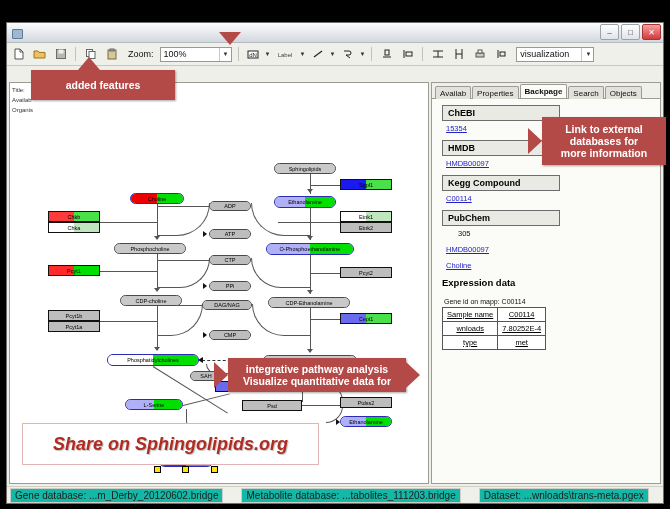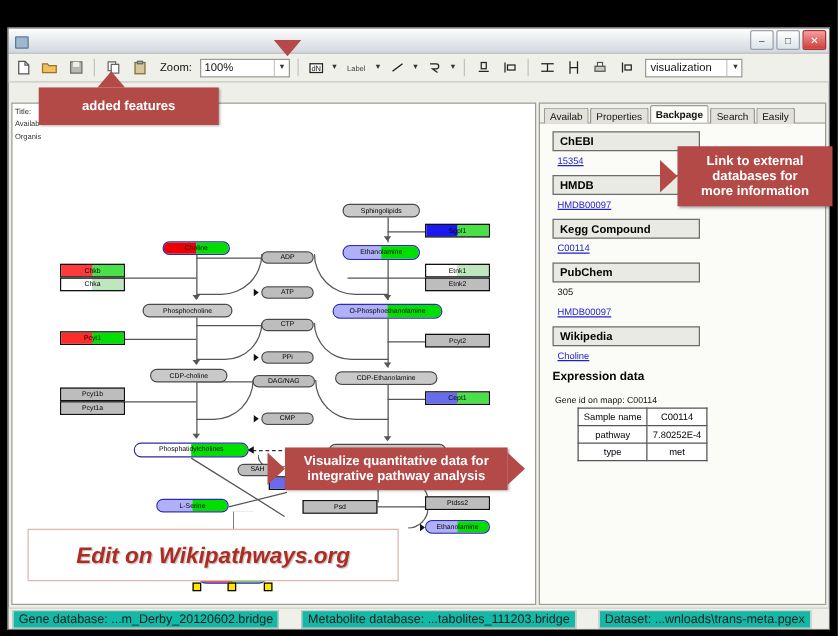--- a/index.html
+++ b/index.html
@@ -78,24 +78,24 @@
   
   .tabs{display:flex;align-items:flex-end;height:15px;padding-left:3px;gap:1px;
         background:#f0f0ea;border-bottom:1px solid #9c9c94;}
   .tab{font-size:8px;padding:2px 4px 1px;border:1px solid #9c9c94;border-bottom:none;
        background:#e2e2da;color:#111;border-radius:2px 2px 0 0;position:relative;top:1px;}
   .tab.active{background:#fbfbf7;font-weight:bold;top:0;padding-bottom:2px;}
   .backpage{flex:1;background:#fbfbf7;padding:6px 8px 4px 10px;overflow:hidden;position:relative;}
   .dbhead{width:118px;border:1px solid #6d6d6d;background:#eaeae4;font-size:9px;font-weight:bold;
           color:#000;padding:2px 5px;box-sizing:border-box;margin-bottom:3px;}
   .dblink{font-size:7.5px;color:#2222cc;text-decoration:underline;margin:0 0 7px 4px;display:block;}
-  .dbtext{font-size:7.5px;color:#111;margin:0 0 7px 4px;display:block;}
+  .dbtext{font-size:7.5px;color:#111;margin:0 0 7px 16px;display:block;}
   .exphead{font-size:9.5px;font-weight:bold;color:#000;margin:2px 0 10px 0;}
   .geneid{font-size:7px;color:#111;margin:0 0 2px 2px;}
-  .exptable{border-collapse:collapse;margin-left:20px;}
+  .exptable{border-collapse:collapse;margin-left:0;text-decoration:underline;}
   .exptable td{border:1px solid #555;font-size:7.5px;text-align:center;padding:2px 4px;
                background:#fff;color:#000;white-space:nowrap;}
 
   
   .callout{position:absolute;background:#b34a47;color:#fff;font-weight:bold;text-align:center;
            line-height:12px;box-shadow:1px 1px 2px rgba(0,0,0,.35);z-index:50;}
   .ar-dn{position:absolute;width:0;height:0;border-left:11px solid transparent;
          border-right:11px solid transparent;border-top:13px solid #b34a47;z-index:50;}
   .ar-up{position:absolute;width:0;height:0;border-left:11px solid transparent;
          border-right:11px solid transparent;border-bottom:13px solid #b34a47;z-index:50;}
@@ -484,63 +484,62 @@
         <div class="handle" style="left:144px;top:364px;"></div>
         <div class="handle" style="left:172px;top:364px;"></div>
         <div class="handle" style="left:201px;top:364px;"></div>
         <div class="handle" style="left:144px;top:373px;"></div>
         <div class="handle" style="left:201px;top:373px;"></div>
         <div class="handle" style="left:144px;top:383px;"></div>
         <div class="handle" style="left:172px;top:383px;"></div>
         <div class="handle" style="left:201px;top:383px;"></div>
 
         <div class="sharebox" style="left:12px;top:340px;width:295px;height:40px;">
-          <span>Edit on Wikipathways.org</span>
+          <span>Share on Sphingolipids.org</span>
         </div>
       </div>
 
       <div class="sidepanel">
         <div class="tabs">
           <div class="tab">Availab</div>
           <div class="tab">Properties</div>
           <div class="tab active">Backpage</div>
           <div class="tab">Search</div>
-          <div class="tab">Easily</div>
+          <div class="tab">Objects</div>
         </div>
 
         <div class="backpage">
 
           <div class="dbhead">ChEBI</div>
           <a class="dblink" href="#">15354</a>
 
           <div class="dbhead">HMDB</div>
           <a class="dblink" href="#">HMDB00097</a>
 
           <div class="dbhead">Kegg Compound</div>
           <a class="dblink" href="#">C00114</a>
 
           <div class="dbhead">PubChem</div>
           <span class="dbtext">305</span>
 
           <a class="dblink" href="#">HMDB00097</a>
 
-          <div class="dbhead">Wikipedia</div>
           <a class="dblink" href="#">Choline</a>
 
           <div class="exphead">Expression data</div>
           <div class="geneid">Gene id on mapp: C00114</div>
 
           <table class="exptable">
             <tbody>
                 <tr>
               <td>Sample name</td>
               <td>C00114</td>
             </tr>
             <tr>
-              <td>pathway</td>
+              <td>wnloads</td>
               <td>7.80252E-4</td>
             </tr>
             <tr>
               <td>type</td>
               <td>met</td>
             </tr>
           </tbody>
             </table>
         </div>
       </div>
@@ -564,19 +563,19 @@
   <div class="callout" style="left:542px;top:117px;width:124px;height:48px;font-size:10.5px;
        display:flex;flex-direction:column;align-items:center;justify-content:center;">
     <span>Link  to external</span>
     <span>databases  for</span>
     <span>more information</span>
   </div>
   <div class="ar-rt" style="left:528px;top:128px;"></div>
 
   <div class="callout" style="left:228px;top:358px;width:178px;height:34px;font-size:10.5px;
        display:flex;flex-direction:column;align-items:center;justify-content:center;">
+    <span>integrative pathway analysis</span>
     <span>Visualize quantitative data  for</span>
-    <span>integrative pathway analysis</span>
   </div>
   <div class="ar-rt" style="left:214px;top:362px;"></div>
   <div class="ar-rt" style="left:406px;top:362px;border-right:none;border-left:14px solid #b34a47;"></div>
 
 </div>
 
 </body></html>

